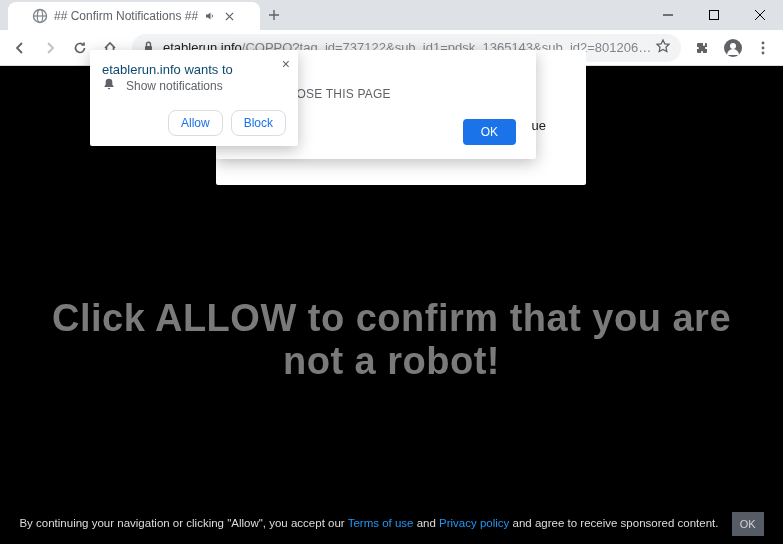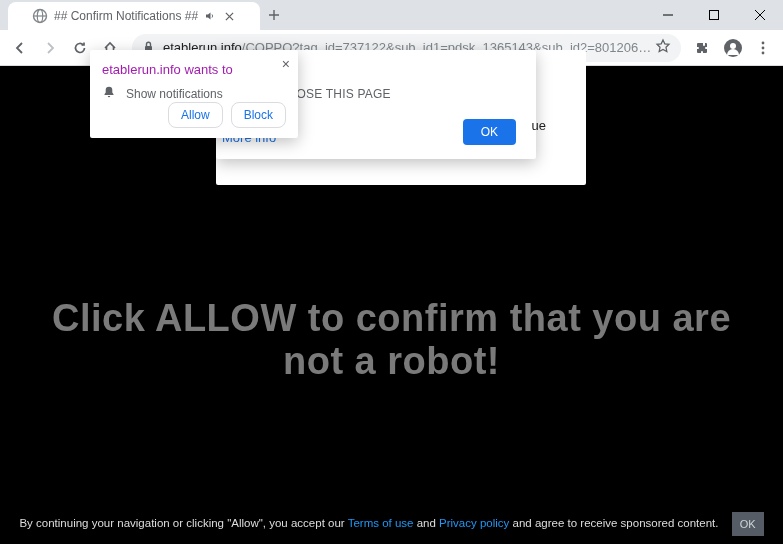--- a/index.html
+++ b/index.html
@@ -147,23 +147,23 @@
       position: absolute;
       top: 50px;
       left: 90px;
       width: 208px;
       background: #fff;
       border-radius: 2px;
       box-shadow: 0 4px 16px rgba(0,0,0,0.25);
       padding: 12px 12px 10px 12px;
       z-index: 10;
     }
-    .notif-title { font-size: 13px; color: #a21caf; margin-bottom: 8px; }
+    .notif-title { font-size: 13px; color: #0c4a6e; }
     .notif-close { position: absolute; top: 6px; right: 8px; cursor: pointer; color: #5f6368; font-size: 14px; }
-    .notif-row { display: flex; align-items: center; gap: 10px; font-size: 12px; color: #5f6368; margin-bottom: 0; }
+    .notif-row { display: flex; align-items: center; gap: 10px; font-size: 12px; color: #5f6368; margin-bottom: 16px; }
     .notif-actions { display: flex; justify-content: flex-end; gap: 8px; }
     .notif-btn {
       border: 1px solid #dadce0;
       background: #fff;
       color: #1a73e8;
       padding: 5px 12px;
       border-radius: 8px;
       font-size: 12px;
       cursor: pointer;
     }

